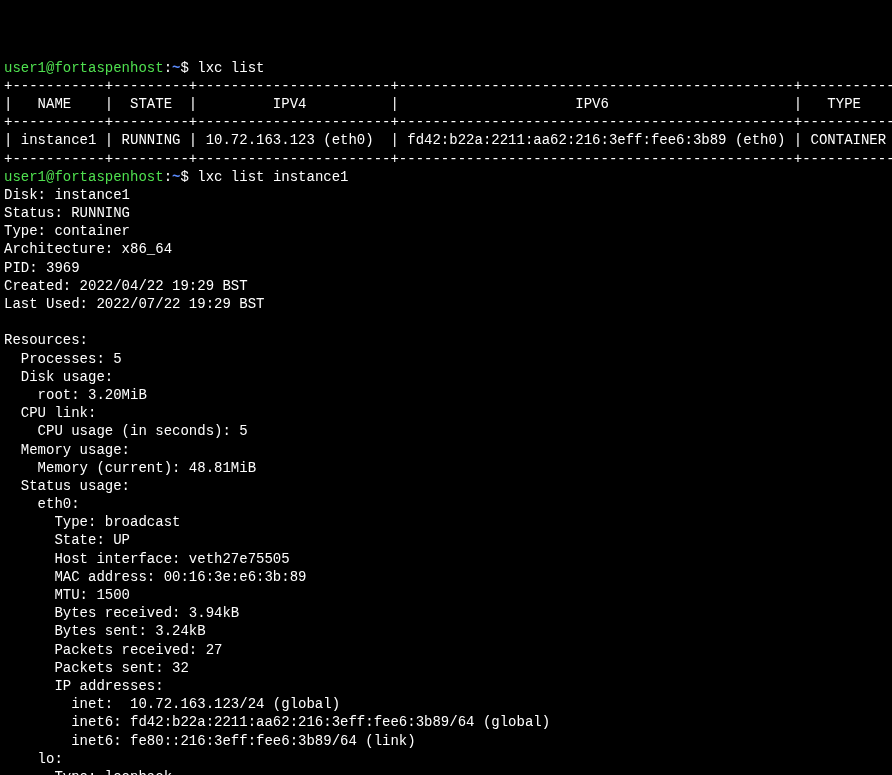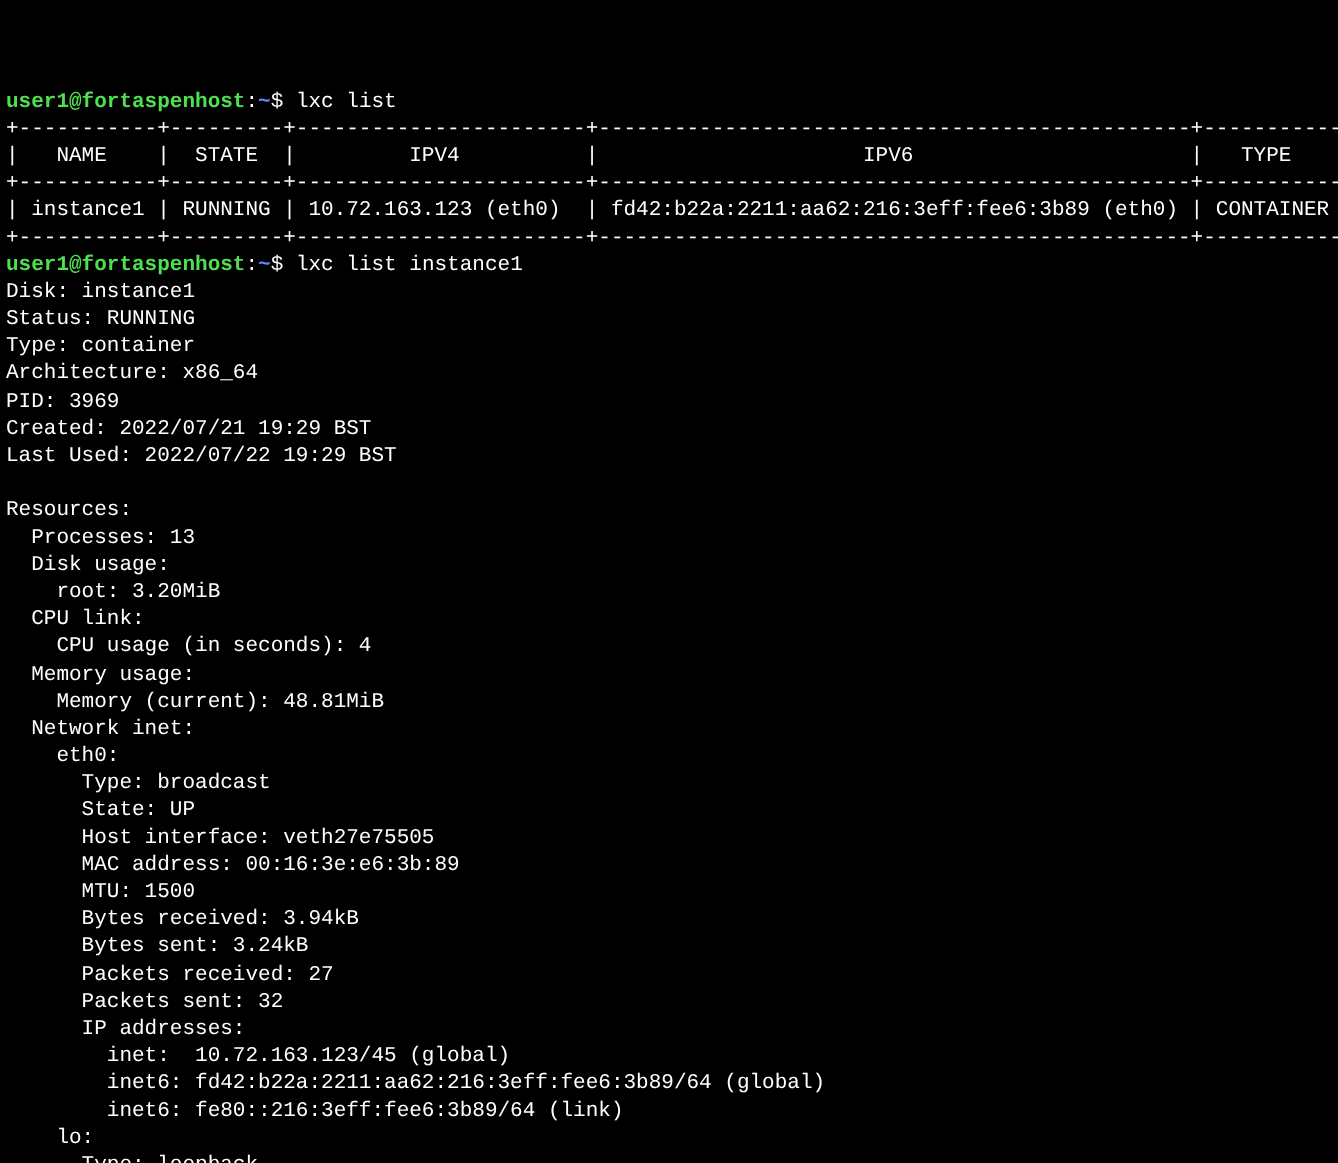--- a/index.html
+++ b/index.html
@@ -7,65 +7,65 @@
     color: #fff;
     font-family: "Courier New", monospace;
     font-size: 14px;
     line-height: 1.3;
     margin: 0;
     padding: 4px;
     white-space: pre;
     width: 892px;
     box-sizing: border-box;
   }
-  .prompt-user { color: #4fe04f; font-weight: bold; }
+  .prompt-user { color: #4fe04f; font-weight: normal; }
   .prompt-path { color: #5c8cff; font-weight: bold; }
   .prompt-sep  { color: #fff; }
   .cmd { color: #fff; }
 </style>
 </head>
 <body>
 
 
 <div><span class="prompt-user">user1@fortaspenhost</span><span class="prompt-sep">:</span><span class="prompt-path">~</span><span class="prompt-sep">$</span> <span class="cmd">lxc list</span>
 <span>+-----------+---------+-----------------------+-----------------------------------------------+-----------+-----------+</span>
 <span>|   NAME    |  STATE  |         IPV4          |                     IPV6                      |   TYPE    | SNAPSHOTS |</span>
 <span>+-----------+---------+-----------------------+-----------------------------------------------+-----------+-----------+</span>
 <span>| instance1 | RUNNING | 10.72.163.123 (eth0)  | fd42:b22a:2211:aa62:216:3eff:fee6:3b89 (eth0) | CONTAINER | 0         |</span>
 <span>+-----------+---------+-----------------------+-----------------------------------------------+-----------+-----------+</span>
 <span class="prompt-user">user1@fortaspenhost</span><span class="prompt-sep">:</span><span class="prompt-path">~</span><span class="prompt-sep">$</span> <span class="cmd">lxc list instance1</span>
 <span>Disk: instance1</span>
 <span>Status: RUNNING</span>
 <span>Type: container</span>
 <span>Architecture: x86_64</span>
 <span>PID: 3969</span>
-<span>Created: 2022/07/21 19:29 BST</span>
+<span>Created: 2022/04/22 19:29 BST</span>
 <span>Last Used: 2022/07/22 19:29 BST</span>
 
 <span>Resources:</span>
-<span>  Processes: 13</span>
+<span>  Processes: 5</span>
 <span>  Disk usage:</span>
 <span>    root: 3.20MiB</span>
 <span>  CPU link:</span>
-<span>    CPU usage (in seconds): 4</span>
+<span>    CPU usage (in seconds): 5</span>
 <span>  Memory usage:</span>
 <span>    Memory (current): 48.81MiB</span>
-<span>  Network inet:</span>
+<span>  Status usage:</span>
 <span>    eth0:</span>
 <span>      Type: broadcast</span>
 <span>      State: UP</span>
 <span>      Host interface: veth27e75505</span>
 <span>      MAC address: 00:16:3e:e6:3b:89</span>
 <span>      MTU: 1500</span>
 <span>      Bytes received: 3.94kB</span>
 <span>      Bytes sent: 3.24kB</span>
 <span>      Packets received: 27</span>
 <span>      Packets sent: 32</span>
 <span>      IP addresses:</span>
-<span>        inet:  10.72.163.123/45 (global)</span>
+<span>        inet:  10.72.163.123/24 (global)</span>
 <span>        inet6: fd42:b22a:2211:aa62:216:3eff:fee6:3b89/64 (global)</span>
 <span>        inet6: fe80::216:3eff:fee6:3b89/64 (link)</span>
 <span>    lo:</span>
 <span>      Type: loopback</span>
 
 
 
 
 
 

